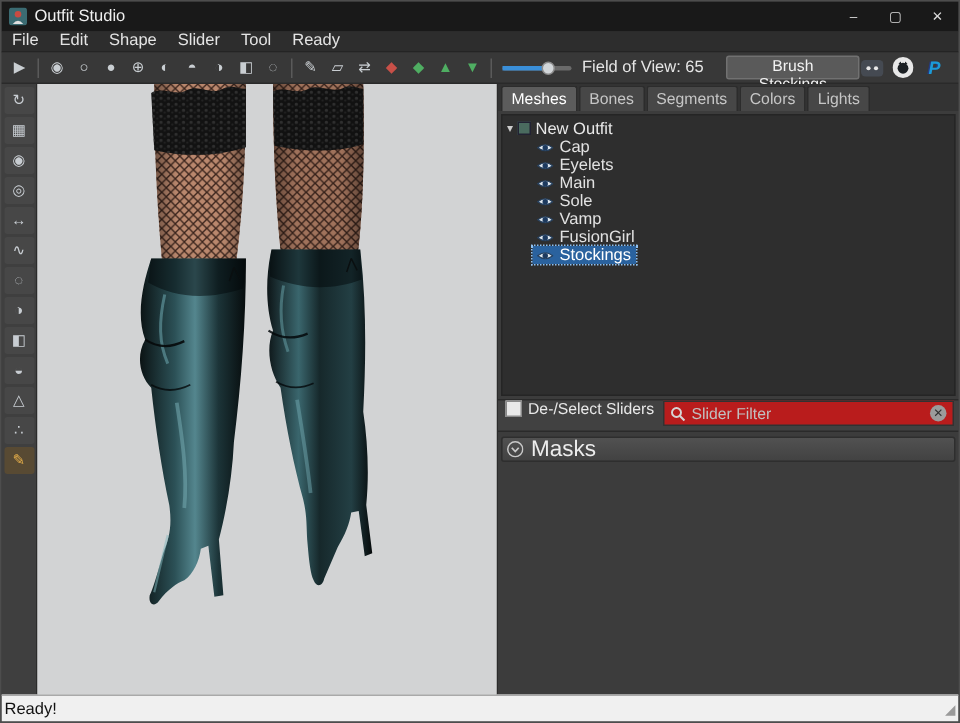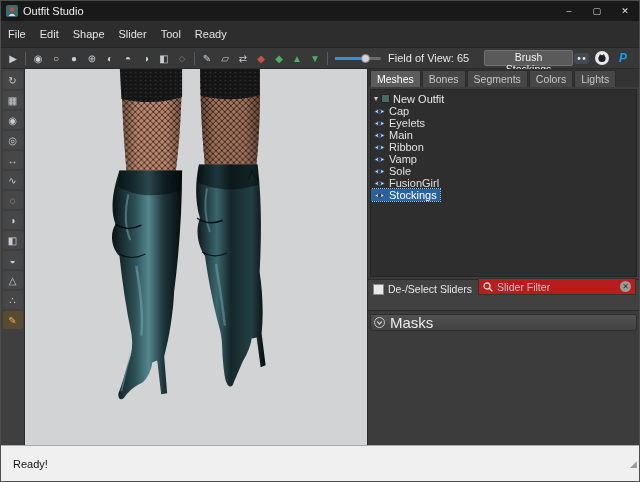--- a/index.html
+++ b/index.html
@@ -8,21 +8,21 @@
   .window{width:640px;height:482px;border:1px solid #4d4d4d;display:flex;flex-direction:column;background:#3c3c3c;overflow:hidden}
 
   
   .titlebar{height:20px;background:#191919;display:flex;align-items:center;flex:none}
   .app-icon{width:12px;height:12px;margin:0 5px 0 5px;flex:none}
   .title{color:#efefef;font-size:11px}
   .win-controls{margin-left:auto;display:flex;height:100%}
   .win-btn{width:28px;height:100%;display:flex;align-items:center;justify-content:center;color:#dcdcdc;font-size:9px;background:transparent;border:none;cursor:default}
 
   
-  .menubar{height:27px;background:#2d2d2d;display:flex;align-items:center;flex:none;border-bottom:1px solid #242424}
+  .menubar{height:14px;background:#2d2d2d;display:flex;align-items:center;flex:none;border-bottom:1px solid #242424}
   .menu-item{color:#e4e4e4;font-size:11px;padding:0 7px;line-height:17px;cursor:default}
 
   
   .toolbar{height:21px;background:#383838;display:flex;align-items:center;flex:none;padding:0 3px;border-bottom:1px solid #2a2a2a}
   .tbtn{width:18px;height:17px;display:flex;align-items:center;justify-content:center;color:#c9ced2;font-size:10px;border:none;background:transparent;flex:none}
   .tbtn.c-red{color:#c85048}
   .tbtn.c-green{color:#4fae62}
   .tsep{width:1px;height:13px;background:#5a5a5a;margin:0 3px;flex:none}
   .fov-slider{width:46px;height:3px;background:#6a6a6a;border-radius:2px;position:relative;margin:0 7px 0 4px;flex:none}
   .fov-fill{position:absolute;left:0;top:0;height:100%;width:60%;background:#3a8fd9}
@@ -36,46 +36,46 @@
   
   .content{flex:1;display:flex;min-height:0}
   .left-toolbar{width:24px;background:#3f3f3f;border-right:1px solid #2b2b2b;display:flex;flex-direction:column;align-items:center;padding-top:2px;gap:2px;flex:none}
   .ltbtn{width:20px;height:18px;display:flex;align-items:center;justify-content:center;color:#c8cdd2;font-size:10px;border:none;background:#474747;border-radius:2px;flex:none}
   .ltbtn.active{background:#584a33;color:#e8b04a}
 
   .viewport{flex:1;position:relative;background:#d2d3d4;min-width:0}
   .viewport svg{display:block}
 
   
-  .right-panel{width:272px;background:#3c3c3c;border-left:1px solid #2b2b2b;display:flex;flex-direction:column;flex:none}
+  .right-panel{width:308px;background:#3c3c3c;border-left:1px solid #2b2b2b;display:flex;flex-direction:column;flex:none}
   .tabs{height:18px;background:#333333;display:flex;align-items:flex-end;padding:0 2px;gap:1px;flex:none}
   .tab{font-size:10.5px;padding:2px 6px 2px;background:#474747;color:#c6c6c6;border:1px solid #2c2c2c;border-bottom:none;border-radius:2px 2px 0 0;font-family:inherit}
   .tab.active{background:#5c5c5c;color:#ffffff}
   .tree{height:188px;margin:2px;background:#2e2e2e;border:1px solid #252525;overflow:hidden;padding:2px 0;flex:none}
   .tree-root{display:flex;align-items:center;height:13px;padding-left:3px;color:#e9e9e9;font-size:11px;gap:3px}
   .tree-arrow{color:#cccccc;font-size:8px}
   .root-icon{width:9px;height:9px;background:#4a6b5f;border:1px solid #223;flex:none}
-  .tree-item{display:flex;align-items:center;height:12px;font-size:11px}
+  .tree-item{display:flex;align-items:center;height:12px;padding-left:20px;font-size:11px}
   .row-content{display:inline-flex;align-items:center;gap:4px;padding:0 3px;color:#e2e2e2}
   .tree-item.selected .row-content{background:#2a629e;outline:1px dotted #8fc0ef;color:#ffffff}
 
-  .sliders-bar{height:22px;background:#414141;border-top:1px solid #2a2a2a;border-bottom:1px solid #2a2a2a;display:flex;align-items:flex-end;padding:15px 3px;flex:none}
+  .sliders-bar{height:22px;background:#414141;border-top:1px solid #2a2a2a;border-bottom:1px solid #2a2a2a;display:flex;align-items:flex-start;padding:0 3px;flex:none}
   .checkbox{width:11px;height:11px;background:#e9e9e9;border:1px solid #8a8a8a;margin:0 4px 0 2px;flex:none}
   .sliders-label{color:#e8e8e8;font-size:10.5px;margin-right:6px;white-space:nowrap}
   .search{flex:1;height:17px;background:#b91c1c;border:1px solid #323232;display:flex;align-items:center;padding:0 4px;gap:4px;min-width:0}
   .search input{flex:1;background:transparent;border:none;outline:none;color:#dddddd;font-size:10.5px;font-family:inherit;min-width:0}
   .search input::placeholder{color:#c0c0c0}
   .clear-btn{width:11px;height:11px;border-radius:50%;background:#9b9b9b;color:#2f2f2f;font-size:8px;line-height:11px;display:flex;align-items:center;justify-content:center;border:none;padding:0;flex:none}
 
   .masks-bar{height:17px;margin:3px 2px;background:linear-gradient(#515151,#424242);border:1px solid #2e2e2e;border-radius:2px;display:flex;align-items:center;padding:0 3px;gap:5px;flex:none}
   .masks-label{color:#ececec;font-size:15px}
   .panel-rest{flex:1;background:#3c3c3c}
 
   
-  .statusbar{height:36px;background:#f0f0f0;border-top:1px solid #a9a9a9;display:flex;align-items:center;padding-left:12px;flex:none}
+  .statusbar{height:18px;background:#f0f0f0;border-top:1px solid #a9a9a9;display:flex;align-items:center;padding-left:2px;flex:none}
   .status-text{font-size:11px;color:#111111}
   .grip{margin-left:auto;margin-right:2px;color:#9a9a9a;font-size:9px}
 </style>
 </head>
 <body>
 
 <div class="window">
 
   <div class="titlebar">
     <svg class="app-icon" viewBox="0 0 12 12">
@@ -282,39 +282,30 @@
               </svg>
             <span class="label">Main</span>
           </span>
         </div>
         <div class="tree-item">
           <span class="row-content">
             <svg width="11" height="9" viewBox="0 0 11 9">
                 <path d="M0.5 4.5 Q5.5 0.5 10.5 4.5 Q5.5 8.5 0.5 4.5Z" fill="#dfe7ee" stroke="#27415f" stroke-width="0.8"></path>
                 <circle cx="5.5" cy="4.5" r="1.8" fill="#1d3a5f"></circle>
               </svg>
-            <span class="label">Ribbon</span>
+            <span class="label">Sole</span>
           </span>
         </div>
         <div class="tree-item">
           <span class="row-content">
             <svg width="11" height="9" viewBox="0 0 11 9">
                 <path d="M0.5 4.5 Q5.5 0.5 10.5 4.5 Q5.5 8.5 0.5 4.5Z" fill="#dfe7ee" stroke="#27415f" stroke-width="0.8"></path>
                 <circle cx="5.5" cy="4.5" r="1.8" fill="#1d3a5f"></circle>
               </svg>
             <span class="label">Vamp</span>
-          </span>
-        </div>
-        <div class="tree-item">
-          <span class="row-content">
-            <svg width="11" height="9" viewBox="0 0 11 9">
-                <path d="M0.5 4.5 Q5.5 0.5 10.5 4.5 Q5.5 8.5 0.5 4.5Z" fill="#dfe7ee" stroke="#27415f" stroke-width="0.8"></path>
-                <circle cx="5.5" cy="4.5" r="1.8" fill="#1d3a5f"></circle>
-              </svg>
-            <span class="label">Sole</span>
           </span>
         </div>
         <div class="tree-item">
           <span class="row-content">
             <svg width="11" height="9" viewBox="0 0 11 9">
                 <path d="M0.5 4.5 Q5.5 0.5 10.5 4.5 Q5.5 8.5 0.5 4.5Z" fill="#dfe7ee" stroke="#27415f" stroke-width="0.8"></path>
                 <circle cx="5.5" cy="4.5" r="1.8" fill="#1d3a5f"></circle>
               </svg>
             <span class="label">FusionGirl</span>
           </span>

